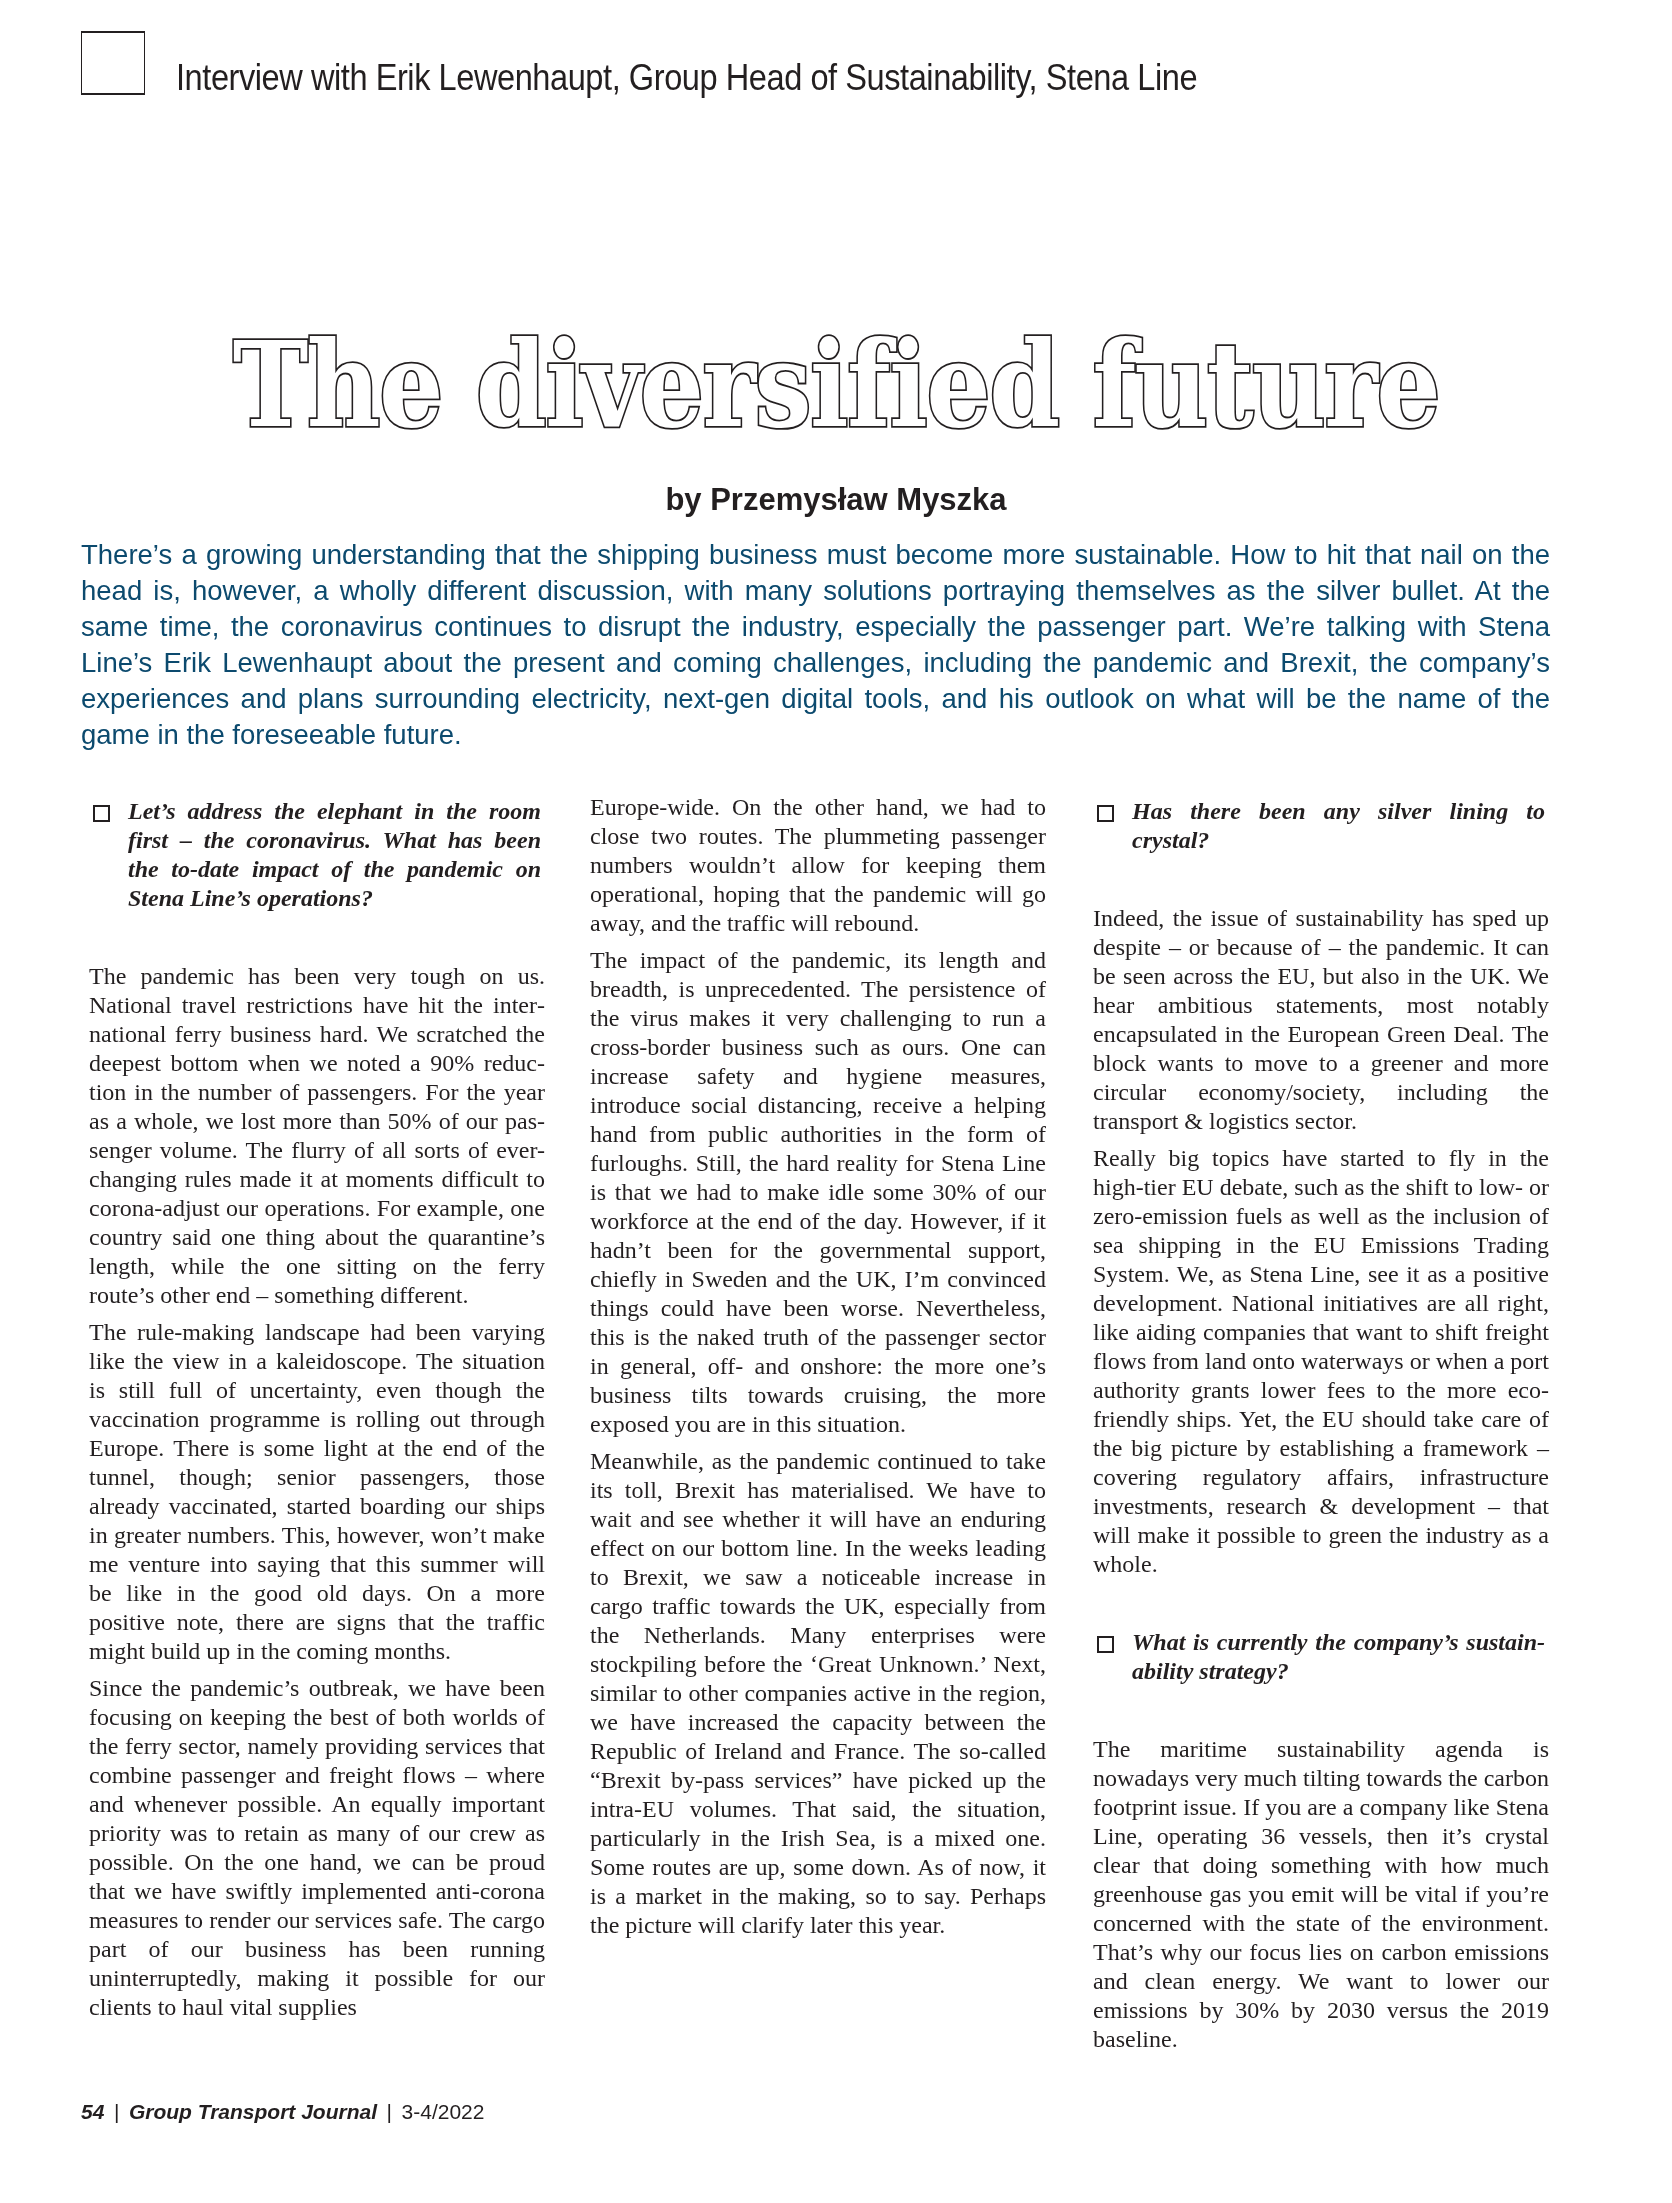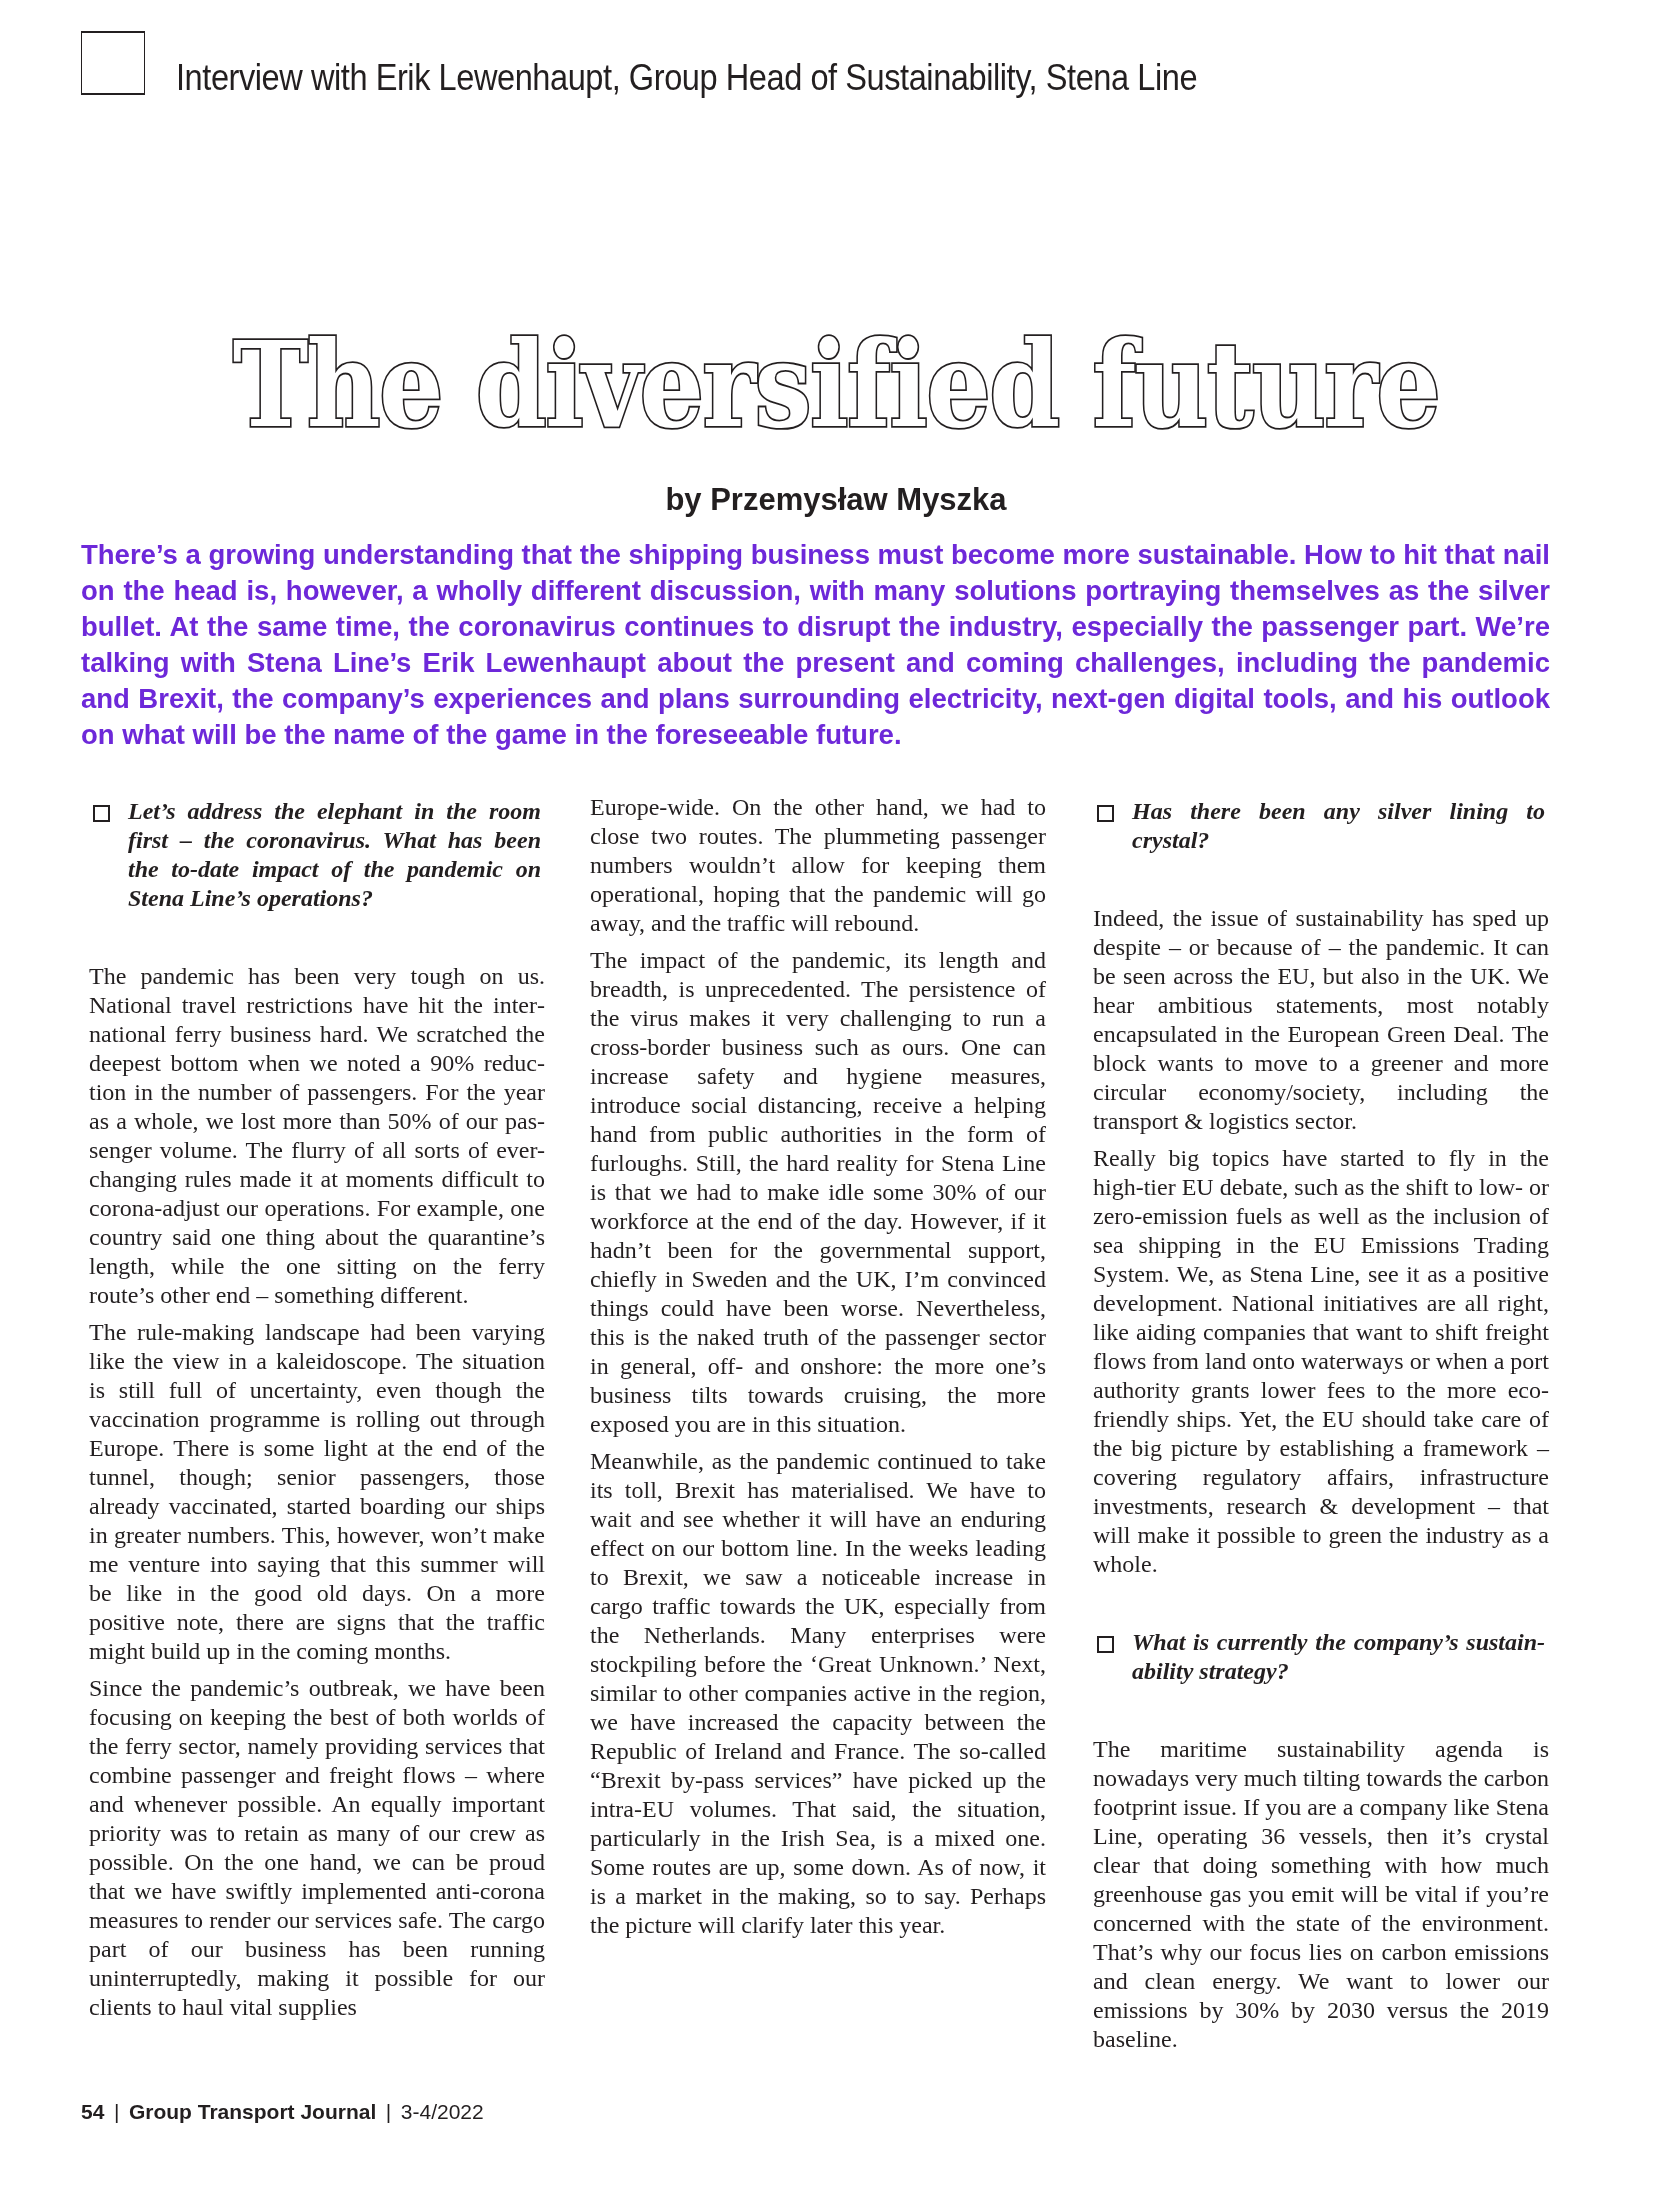--- a/index.html
+++ b/index.html
@@ -1,32 +1,32 @@
 <!DOCTYPE html>
 <html style="font-size:14.7px"><head>
 <meta charset="utf-8">
 <style>
   html, body { margin: 0; padding: 0; background: #ffffff; }
   body { width: 1672px; height: 2204px; position: relative; overflow: hidden; color: #231f20; }
   .section-box { position: absolute; left: 81px; top: 31px; width: 64px; height: 64px; border: 1.8px solid #231f20; box-sizing: border-box; border-top-width: 2.8px; border-bottom-width: 2.8px; }
   .section-header { position: absolute; left: 176px; top: 57px; font-family: "Liberation Sans", sans-serif; font-size: 37px; letter-spacing: -0.5px; color: #231f20; transform: scaleX(0.88); transform-origin: left top; white-space: nowrap; }
   .headline { position: absolute; left: 0; width: 1672px; top: 326px; text-align: center; font-family: "DejaVu Serif", serif; font-weight: bold; font-size: 118px; letter-spacing: -1.8px; color: #ffffff; -webkit-text-stroke: 3.7px #231f20; paint-order: stroke fill; transform: scaleX(0.86); transform-origin: center top; line-height: 1; }
   .byline { position: absolute; left: 0; width: 1672px; top: 482px; text-align: center; font-family: "Liberation Sans", sans-serif; font-weight: bold; font-size: 31px; color: #231f20; }
-  .lead { position: absolute; left: 81px; top: 537px; width: 1469px; font-family: "Liberation Sans", sans-serif; font-weight: bold; font-size: 27.5px; line-height: 36px; color: #6d28d9; text-align: justify; text-align-last: justify; }
+  .lead { position: absolute; left: 81px; top: 537px; width: 1469px; font-family: "Liberation Sans", sans-serif; font-weight: normal; font-size: 27.5px; line-height: 36px; color: #0c4a6e; text-align: justify; text-align-last: justify; }
   .col { position: absolute; top: 785px; font-family: "Liberation Serif", serif; font-size: 24px; line-height: 29px; color: #231f20; text-align: justify; hyphens: manual; }
   .col1 { left: 81px; width: 472px; }
   .col2 { left: 582px; width: 472px; }
   .col3 { left: 1085px; width: 472px; }
   .question { position: relative; padding-left: 35px; font-style: italic; font-weight: bold; margin: 12px; }
   .q-box { position: absolute; left: 0; top: 8.3px; width: 16.5px; height: 16.5px; border: 2.3px solid #231f20; box-sizing: border-box; }
   .q-gap { height: 29px; }
   .para { margin: 8px; }
   .answer-gap { height: 29px; }
   .footer { position: absolute; left: 81px; top: 2100px; font-family: "Liberation Sans", sans-serif; font-size: 21px; color: #231f20; }
-  .footer .b { font-weight: bold; }
+  .footer .b { font-weight: bold; font-style: italic; }
   .footer .sep { font-weight: normal; margin: 0 3.7px; }
 </style>
 </head>
 <body>
 
 <div class="section-box"></div>
 <div class="section-header">Interview with Erik Lewenhaupt, Group Head of Sustainability, Stena Line</div>
 
 <h1 class="headline" style="margin:0;">The diversified future</h1>
 <div class="byline">by Przemysław Myszka</div>

